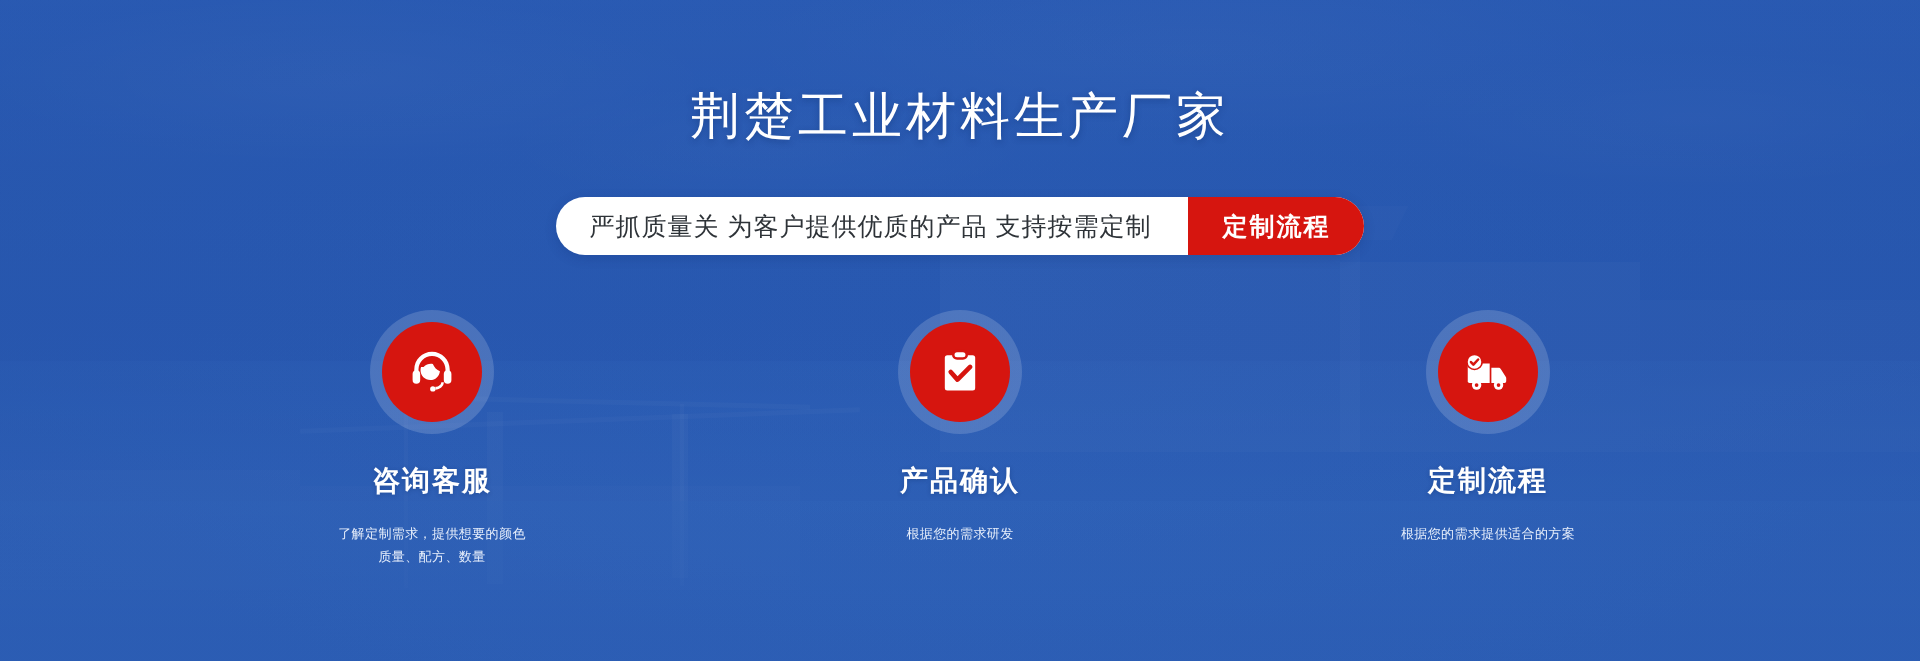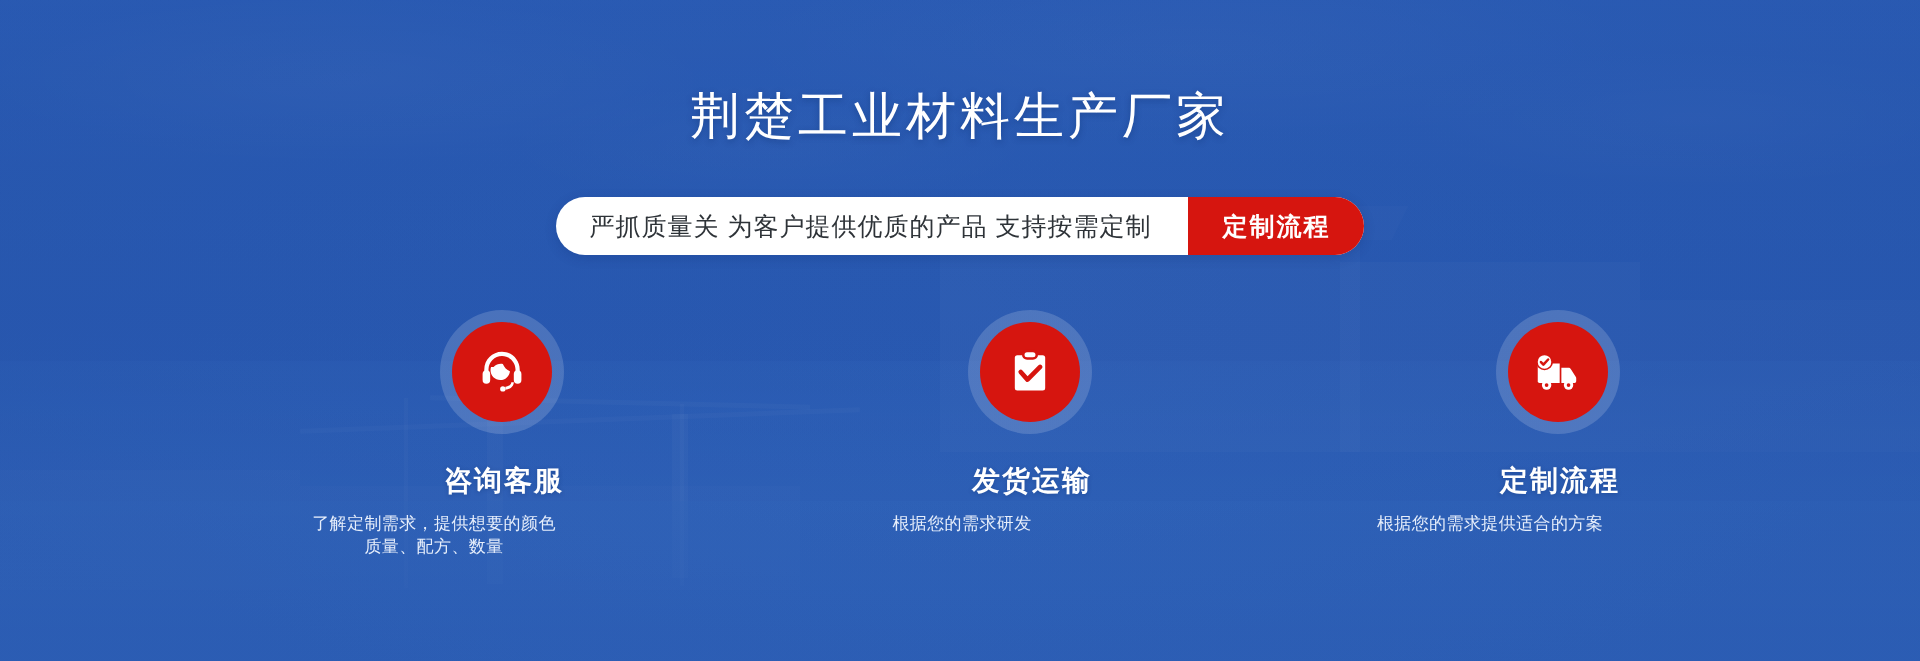--- a/index.html
+++ b/index.html
@@ -113,21 +113,21 @@
   }
   
   .steps {
     position: absolute;
     left: 300px; top: 310px; width: 1320px;
     display: flex;
     justify-content: space-between;
   }
   .step {
     width: 264px;
-    display: flex; flex-direction: column; align-items: flex-end;
+    display: flex; flex-direction: column; align-items: center;
   }
   .step-ring {
     width: 124px; height: 124px;
     border-radius: 50%;
     background: rgba(255,255,255,.16);
     display: flex; align-items: center; justify-content: center;
     cursor: pointer;
   }
   .step-disc {
     width: 100px; height: 100px;
@@ -139,23 +139,23 @@
   .step-title {
     margin-top: 28px;
     color: #ffffff;
     font-size: 28px;
     font-weight: bold;
     letter-spacing: 2px;
     white-space: nowrap;
     text-shadow: 0 1px 4px rgba(10,36,92,.3);
   }
   .step-desc {
-    margin-top: 12px;
+    margin-top: 22px;
     color: #e6eefb;
-    font-size: 17px;
+    font-size: 13px;
     line-height: 23px;
     text-align: center;
     letter-spacing: .4px;
     width: 260px;
   }
   .step-desc .ln { display: block; white-space: nowrap; }
 </style>
 </head>
 <body>
 
@@ -217,21 +217,21 @@
     <div class="step">
       <div class="step-ring">
         <div class="step-disc">
           <svg viewBox="0 0 64 64" aria-hidden="true">
             <path fill="#ffffff" d="M17 12h30a3 3 0 0 1 3 3v36a3 3 0 0 1-3 3H17a3 3 0 0 1-3-3V15a3 3 0 0 1 3-3z"></path>
             <rect x="24" y="7" width="16" height="9" rx="4.5" fill="#ffffff" stroke="#d6150f" stroke-width="3"></rect>
             <path d="M21 32l8 9 15-15" fill="none" stroke="#d6150f" stroke-width="5.5" stroke-linecap="round" stroke-linejoin="round"></path>
           </svg>
         </div>
       </div>
-      <div class="step-title">发货运输</div>
+      <div class="step-title">产品确认</div>
       <div class="step-desc">
         <span class="ln">根据您的需求研发</span>
       </div>
     </div>
 
 
     <div class="step">
       <div class="step-ring">
         <div class="step-disc">
           <svg viewBox="0 0 64 64" aria-hidden="true">

